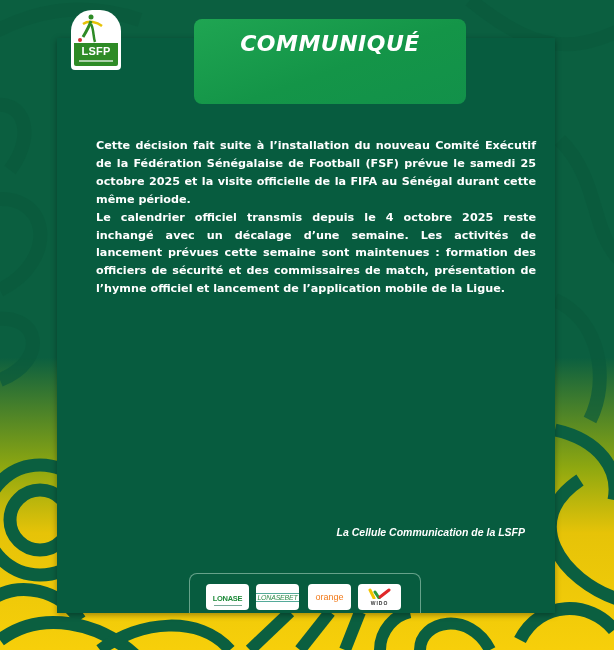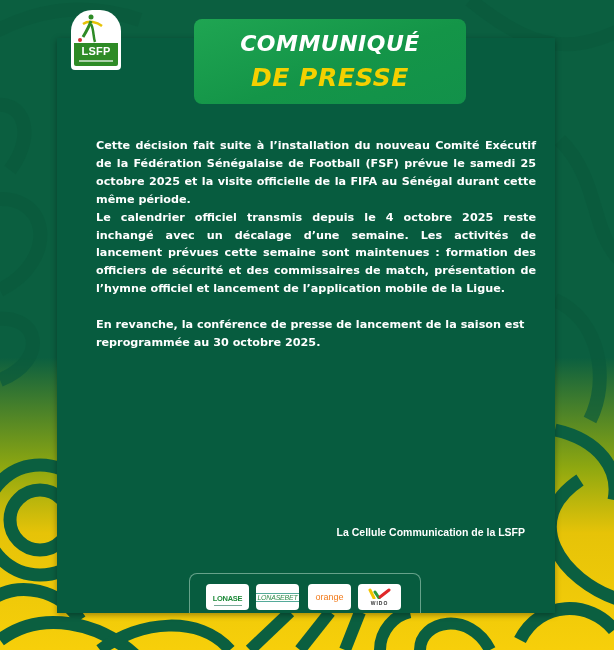--- a/index.html
+++ b/index.html
@@ -80,21 +80,21 @@
   }
   .body-text p { text-align: justify; }
   .body-text p.left { text-align: left; }
   .body-text .gap { height: 17.9px; }
   .signature {
     position: absolute;
     left: 300px; top: 526px; width: 225px;
     text-align: right;
     color: #ffffff;
     font-family: "Liberation Sans", sans-serif;
-    font-weight: bold; 
+    font-weight: bold; font-style: italic;
     font-size: 10.5px;
   }
   .sponsors {
     position: absolute;
     left: 189px; top: 573px;
     width: 232px; height: 40px;
     border: 1px solid rgba(180,220,200,0.55);
     border-bottom: none;
     border-radius: 8px 8px 0 0;
   }
@@ -175,28 +175,26 @@
     <path d="M20 14 C 23 20, 22 26, 24 32" stroke="#2e8b26" stroke-width="2.5" fill="none"></path>
     <circle cx="9" cy="30" r="2" fill="#d32f2f"></circle>
   </svg>
   <div class="band"></div>
   <div class="txt">LSFP</div>
   <div class="sub"></div>
 </div>
 
 <div class="title-box">
   <div class="title-line1">COMMUNIQUÉ</div>
-  <div class="title-line2">DE PRESSE</div>
 </div>
 
 <div class="body-text">
   <p>Cette décision fait suite à l’installation du nouveau Comité Exécutif de la Fédération Sénégalaise de Football (FSF) prévue le samedi 25 octobre 2025 et la visite officielle de la FIFA au Sénégal durant cette même période.</p>
   <p>Le calendrier officiel transmis depuis le 4 octobre 2025 reste inchangé avec un décalage d’une semaine. Les activités de lancement prévues cette semaine sont maintenues : formation des officiers de sécurité et des commissaires de match, présentation de l’hymne officiel et lancement de l’application mobile de la Ligue.</p>
   <div class="gap"></div>
-  <p class="left">En revanche, la conférence de presse de lancement de la saison est reprogrammée au 30 octobre 2025.</p>
   <div class="gap"></div>
 </div>
 
 <div class="signature">La Cellule Communication de la LSFP</div>
 
 <div class="sponsors">
   <div class="sponsor s1">
     <span class="nm">LONASE</span>
     <span class="ln"></span>
   </div>

